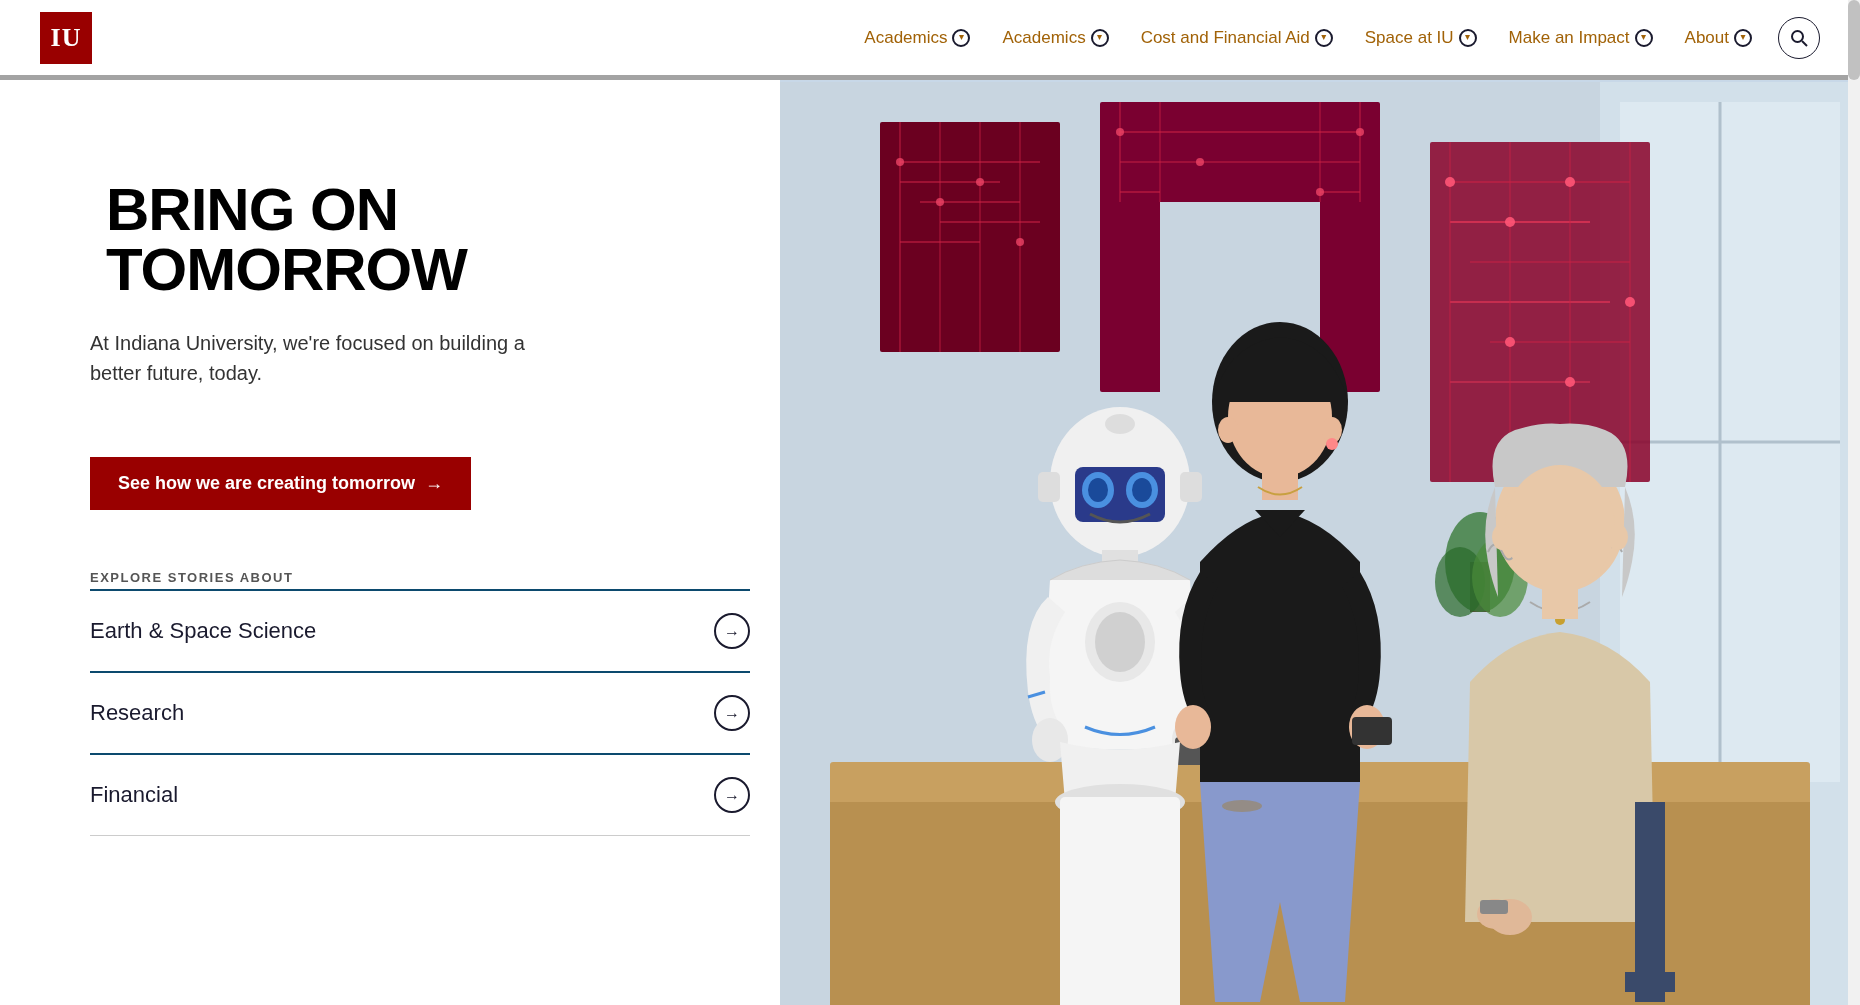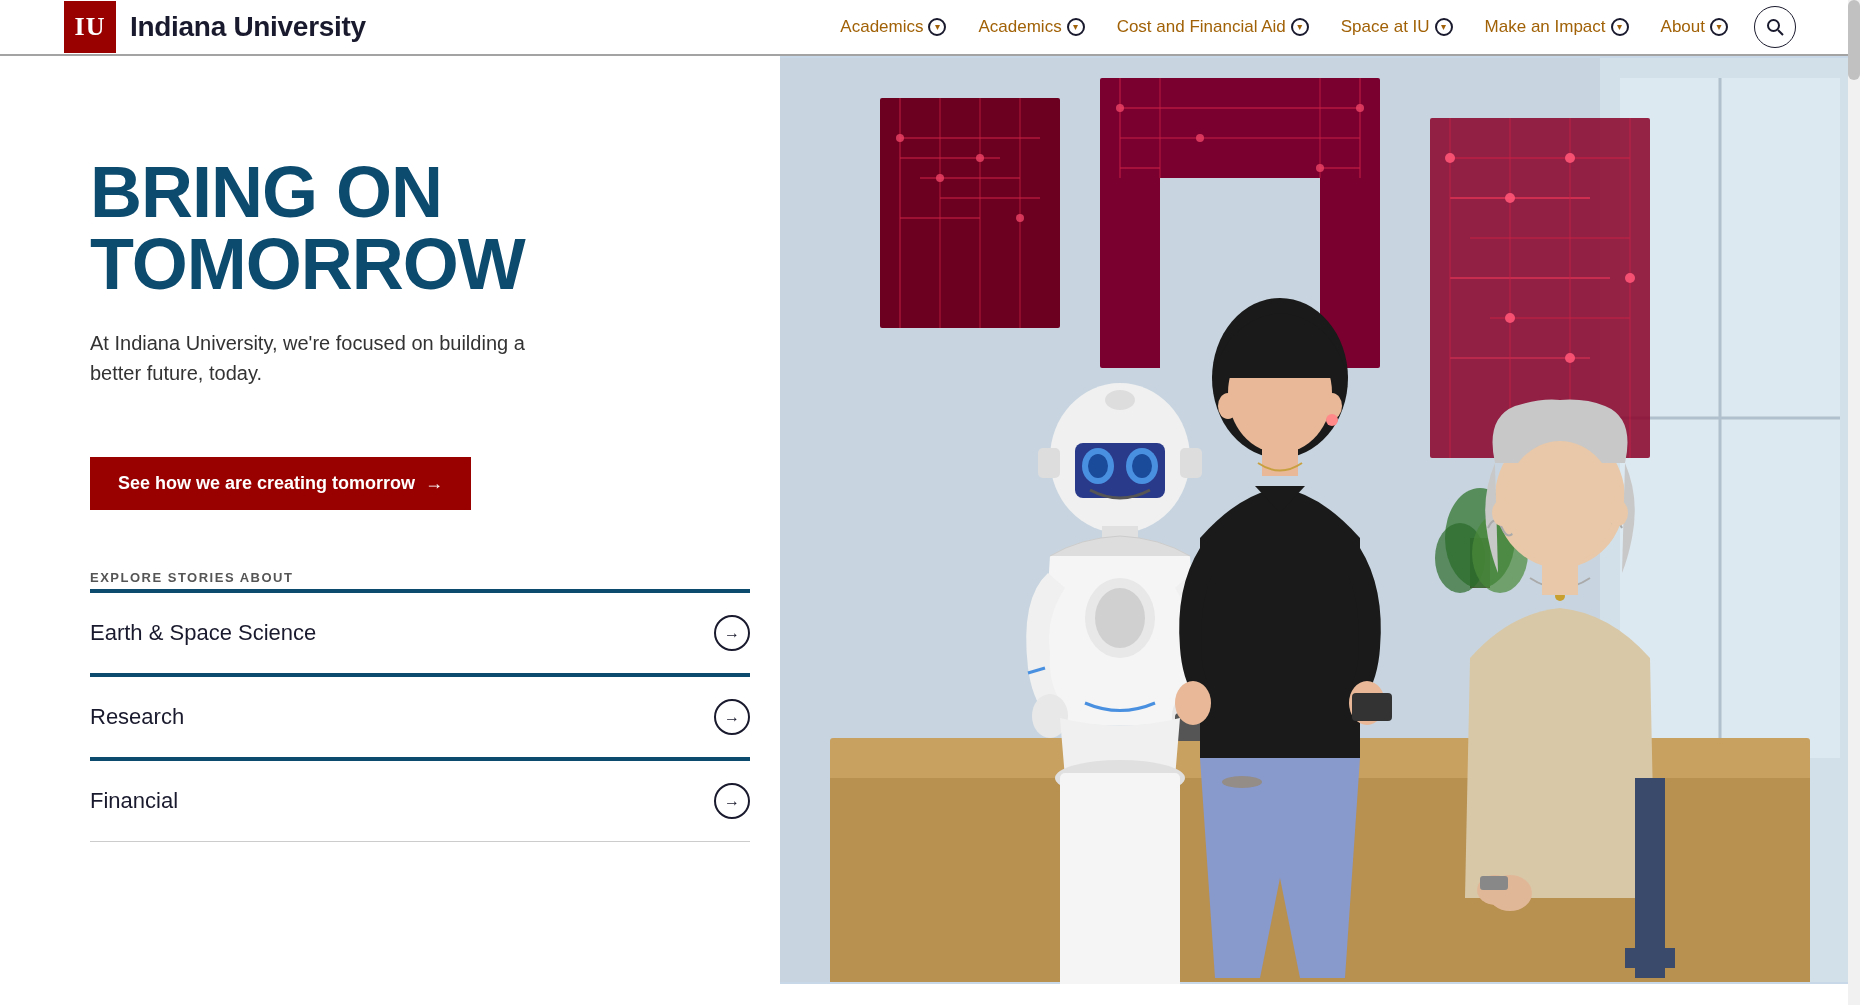--- a/index.html
+++ b/index.html
@@ -9,23 +9,23 @@
       background: #fff;
       width: 1860px;
       min-height: 1005px;
       overflow-x: hidden;
     }
 
     
     .header {
       display: flex;
       align-items: center;
-      padding: 0 64px;
-      height: 56px;
-      border-bottom: 2px solid #a3a3a3;
+      padding: 0 40px;
+      height: 80px;
+      border-bottom: 5px solid #a3a3a3;
       background: #fff;
       position: relative;
       z-index: 10;
     }
 
     .logo-area {
       display: flex;
       align-items: center;
       gap: 14px;
       text-decoration: none;
@@ -142,28 +142,29 @@
     .left-panel {
       width: 780px;
       flex-shrink: 0;
       padding: 100px 60px 60px 90px;
       display: flex;
       flex-direction: column;
       justify-content: flex-start;
     }
 
     .hero-headline {
-      font-size: 72px;
+      font-size: 60px;
       font-weight: 900;
-      color: #0c4a6e;
+      color: #000000;
       line-height: 1.0;
       font-family: sans-serif;
       text-transform: uppercase;
       letter-spacing: -1px;
       margin-bottom: 28px;
+      margin-left: 16px;
     }
 
     .hero-subtext {
       font-size: 20px;
       color: #333;
       line-height: 1.5;
       font-family: sans-serif;
       margin-bottom: 38px;
       max-width: 440px;
     }
@@ -198,21 +199,21 @@
 
     .story-list {
       width: 660px;
     }
 
     .story-item {
       display: flex;
       align-items: center;
       justify-content: space-between;
       padding: 22px 0;
-      border-top: 4px solid #0c4a6e;
+      border-top: 2px solid #0c4a6e;
       cursor: pointer;
     }
 
     .story-item:last-child {
       border-bottom: 1px solid #ccc;
     }
 
     .story-title {
       font-size: 22px;
       color: #1a1a2e;
@@ -248,21 +249,20 @@
     }
   </style>
 </head>
 <body>
 
 <header class="header">
   <a class="logo-area" href="#">
     <div class="iu-logo">
       <span class="iu-logo-text">IU</span>
     </div>
-    <span class="university-name">Indiana University</span>
   </a>
 
   <nav class="nav-area">
 
     <a class="nav-item" href="#">
       <span>Academics</span>
       <span class="chevron"></span>
     </a>
 
     <a class="nav-item" href="#">

